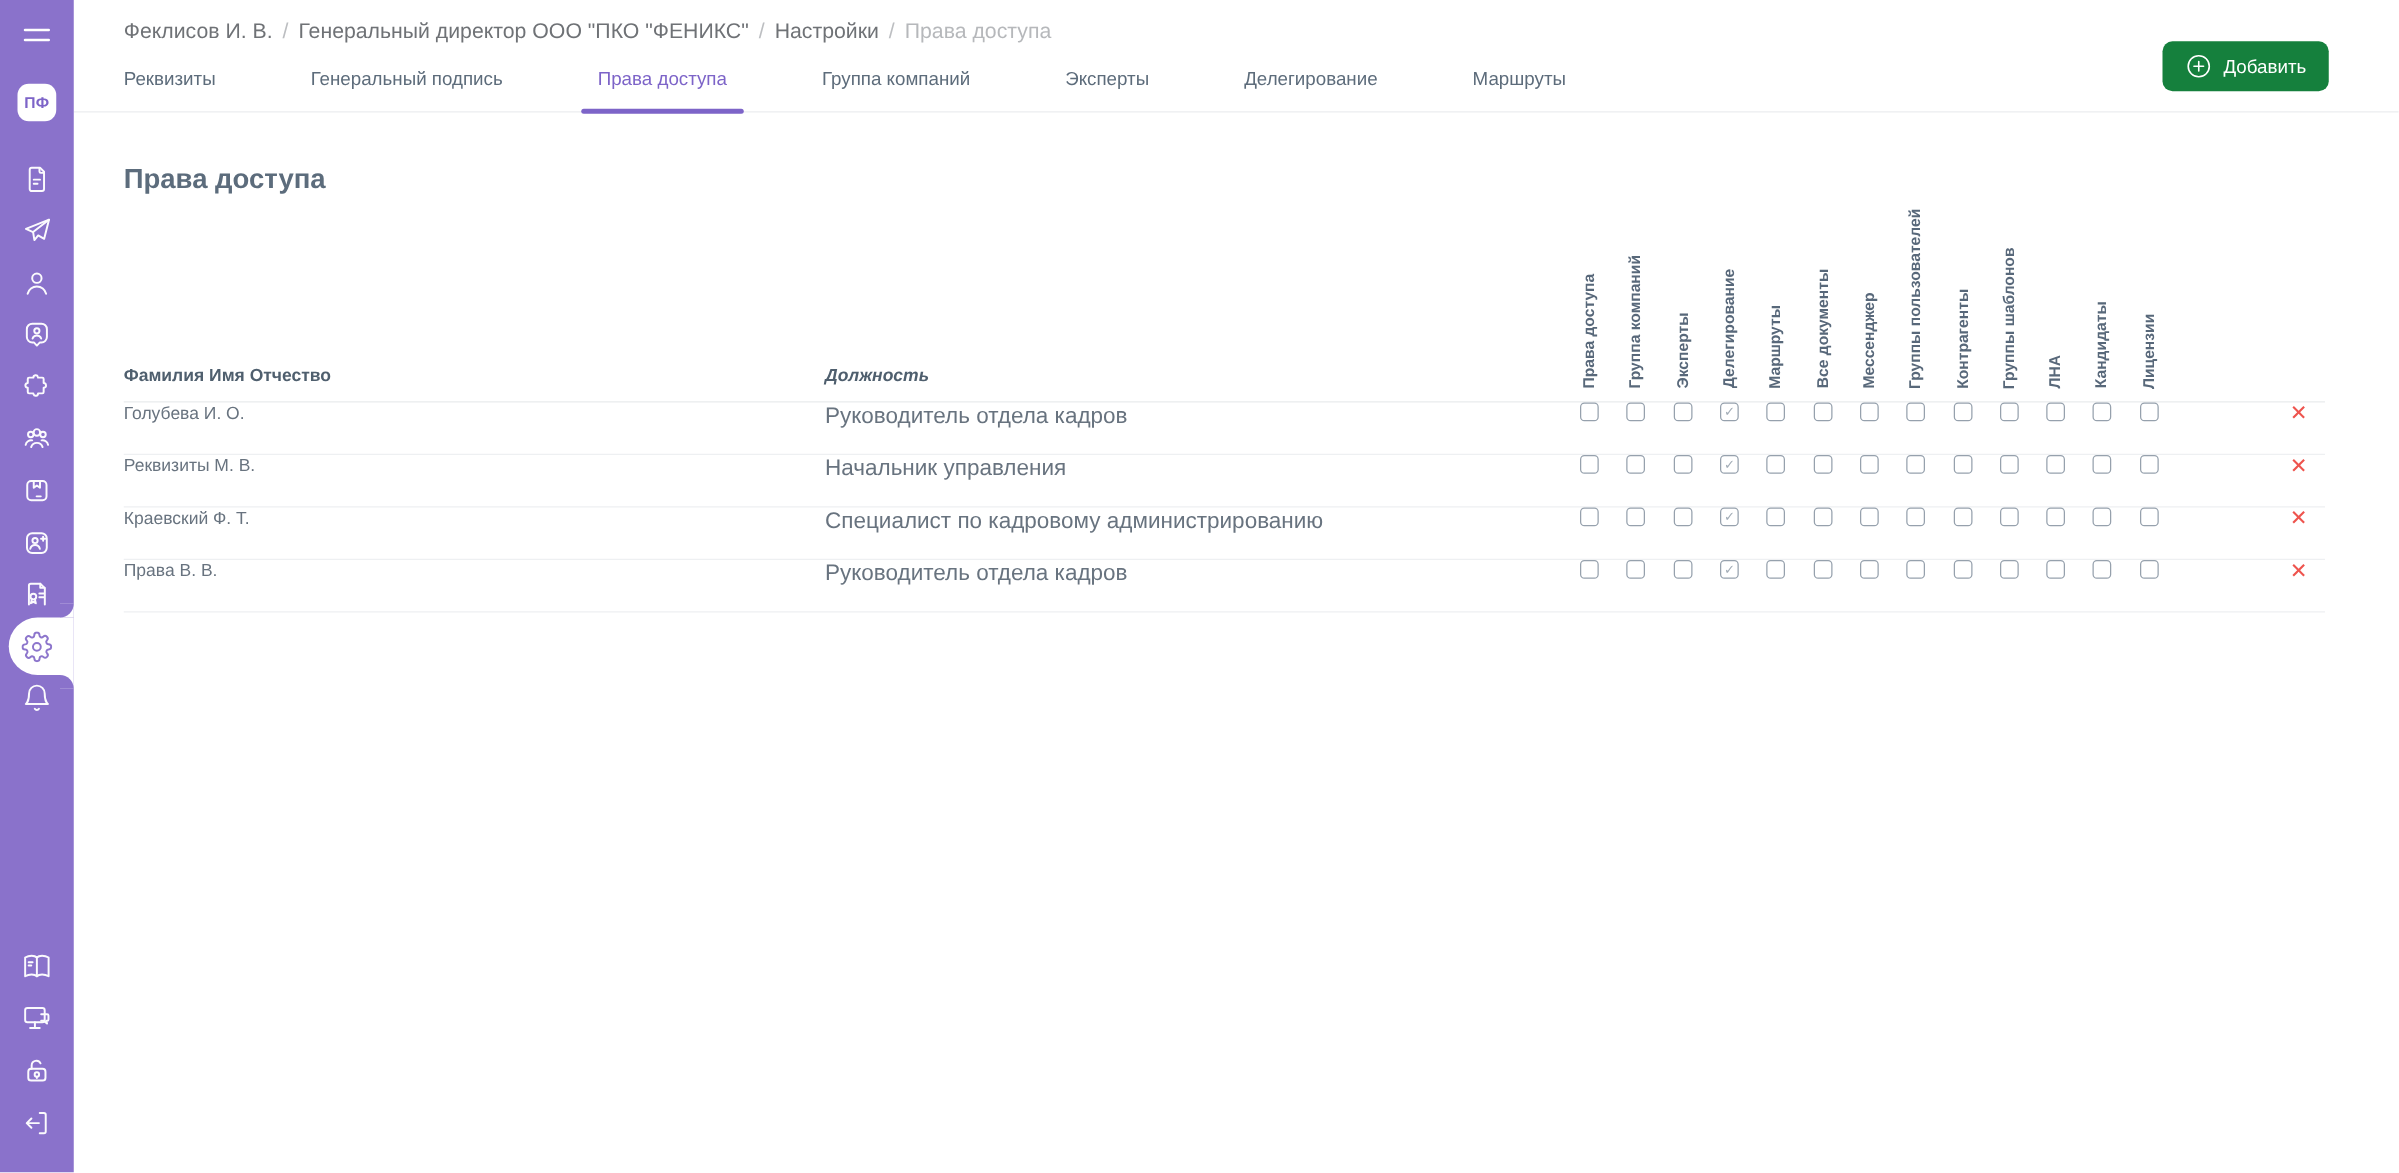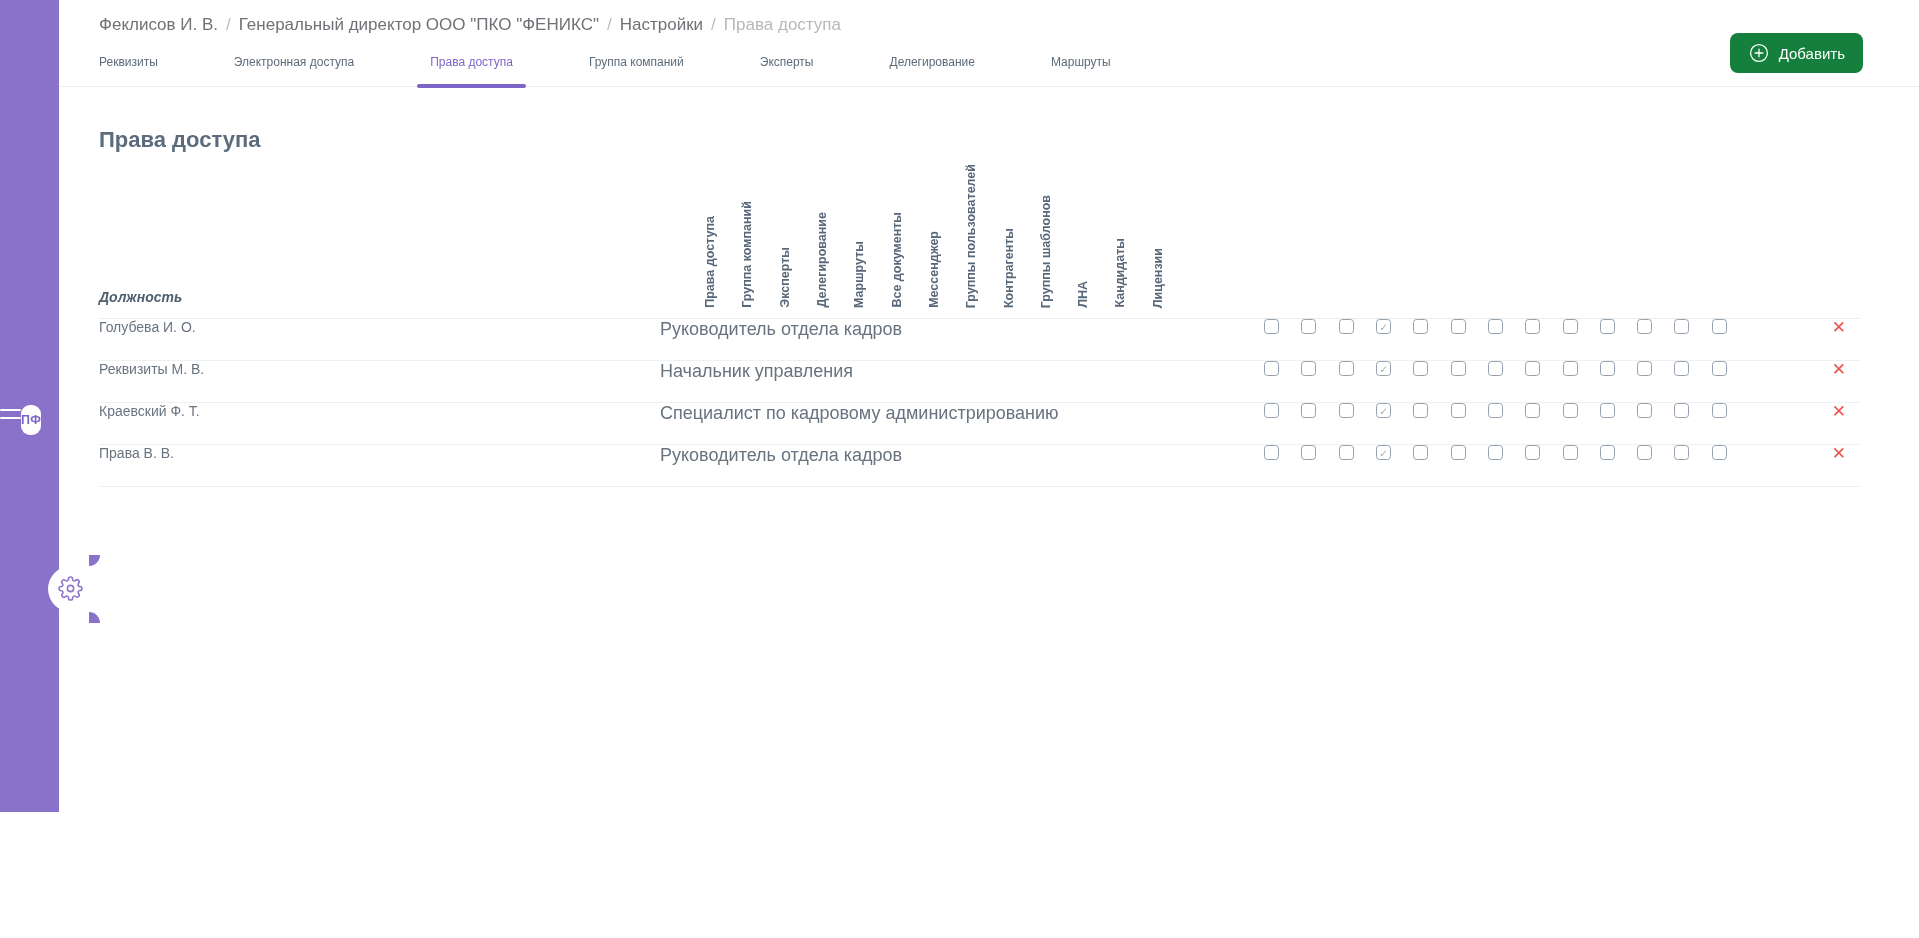--- a/index.html
+++ b/index.html
@@ -10,22 +10,22 @@
     display:flex;
   }
   :root{
     --accent:#8a72cb;
     --accent-text:#7d64c8;
     --slate:#57ололж;
   }
 
   
   .sidebar{
-    width:59px; height:812px; background:#8a72cb; flex:none;
-    display:flex; flex-direction:row; align-items:center; position:relative; z-index:5;
+    width:59px; height:938px; background:#8a72cb; flex:none;
+    display:flex; flex-direction:column; align-items:center; position:relative; z-index:5;
   }
   .burger{ margin-top:16px; width:59px; height:24px; display:flex; flex-direction:column;
     align-items:center; justify-content:center; gap:6px; cursor:pointer; }
   .burger i{ display:block; width:21px; height:2.4px; background:#fff; border-radius:2px; }
   .logo-badge{
     margin-top:27px; width:31px; height:30px; background:#fff; border-radius:9px;
     display:flex; align-items:center; justify-content:center;
     font-size:12.5px; font-weight:700; color:#7d64c8; letter-spacing:.3px; cursor:pointer;
   }
   .nav{ margin-top:33px; display:flex; flex-direction:column; gap:15.6px; width:59px; align-items:center; }
@@ -47,21 +47,21 @@
   .content{ flex:1; position:relative; background:#fff; }
 
   .breadcrumb{ padding:15px 0 0 40px; font-size:17px; color:#6f7276;
     display:flex; gap:8px; align-items:center; white-space:nowrap; }
   .breadcrumb .crumb{ cursor:pointer; }
   .breadcrumb .sep{ color:#bcbec1; }
   .breadcrumb .crumb.current{ color:#b6b8bb; cursor:default; }
 
   .tabs-bar{ margin-top:11px; padding-left:27px; border-bottom:1px solid #ecedef;
     display:flex; gap:50px; position:relative; }
-  .tab{ font-size:12px; color:#5d6c7b; padding:9px 13px 17px 13px; cursor:pointer;
+  .tab{ font-size:15px; color:#5d6c7b; padding:9px 13px 17px 13px; cursor:pointer;
     position:relative; white-space:nowrap; }
   .tab.active{ color:#7d64c8; }
   .tab.active::after{ content:''; position:absolute; left:0; right:0; bottom:-2px;
     height:4px; border-radius:3px; background:#7d64c8; }
 
   .add-btn{
     position:absolute; top:33px; right:56px; height:40px; padding:0 18px;
     background:#15803d; border:none; border-radius:8px; color:#fff;
     font-family:inherit; font-size:15px; display:flex; align-items:center; gap:9px; cursor:pointer;
   }
@@ -219,40 +219,41 @@
       <span class="sep">/</span>
       <span class="crumb">Генеральный директор ООО "ПКО "ФЕНИКС"</span>
       <span class="sep">/</span>
       <span class="crumb">Настройки</span>
       <span class="sep">/</span>
       <span class="crumb current">Права доступа</span>
     </div>
 
   <div class="tabs-bar">
       <div class="tab">Реквизиты</div>
-      <div class="tab">Электронная доступа</div>
+      <div class="tab">Генеральный подпись</div>
       <div class="tab active">Права доступа</div>
       <div class="tab">Группа компаний</div>
       <div class="tab">Эксперты</div>
       <div class="tab">Делегирование</div>
       <div class="tab">Маршруты</div>
     </div>
 
   <button class="add-btn">
     <svg viewBox="0 0 24 24">
       <circle cx="12" cy="12" r="9.2"></circle>
         <path d="M12 7.8v8.4M7.8 12h8.4"></path>
     </svg>
     <span>Добавить</span>
   </button>
 
   <h1 class="page-title">Права доступа</h1>
 
   <div class="table">
     <div class="thead">
+      <div class="th-name">Фамилия Имя Отчество</div>
       <div class="th-pos">Должность</div>
 
       <div class="th-perm">
           <span>Права доступа</span>
         </div>
         <div class="th-perm">
           <span>Группа компаний</span>
         </div>
         <div class="th-perm">
           <span>Эксперты</span>

